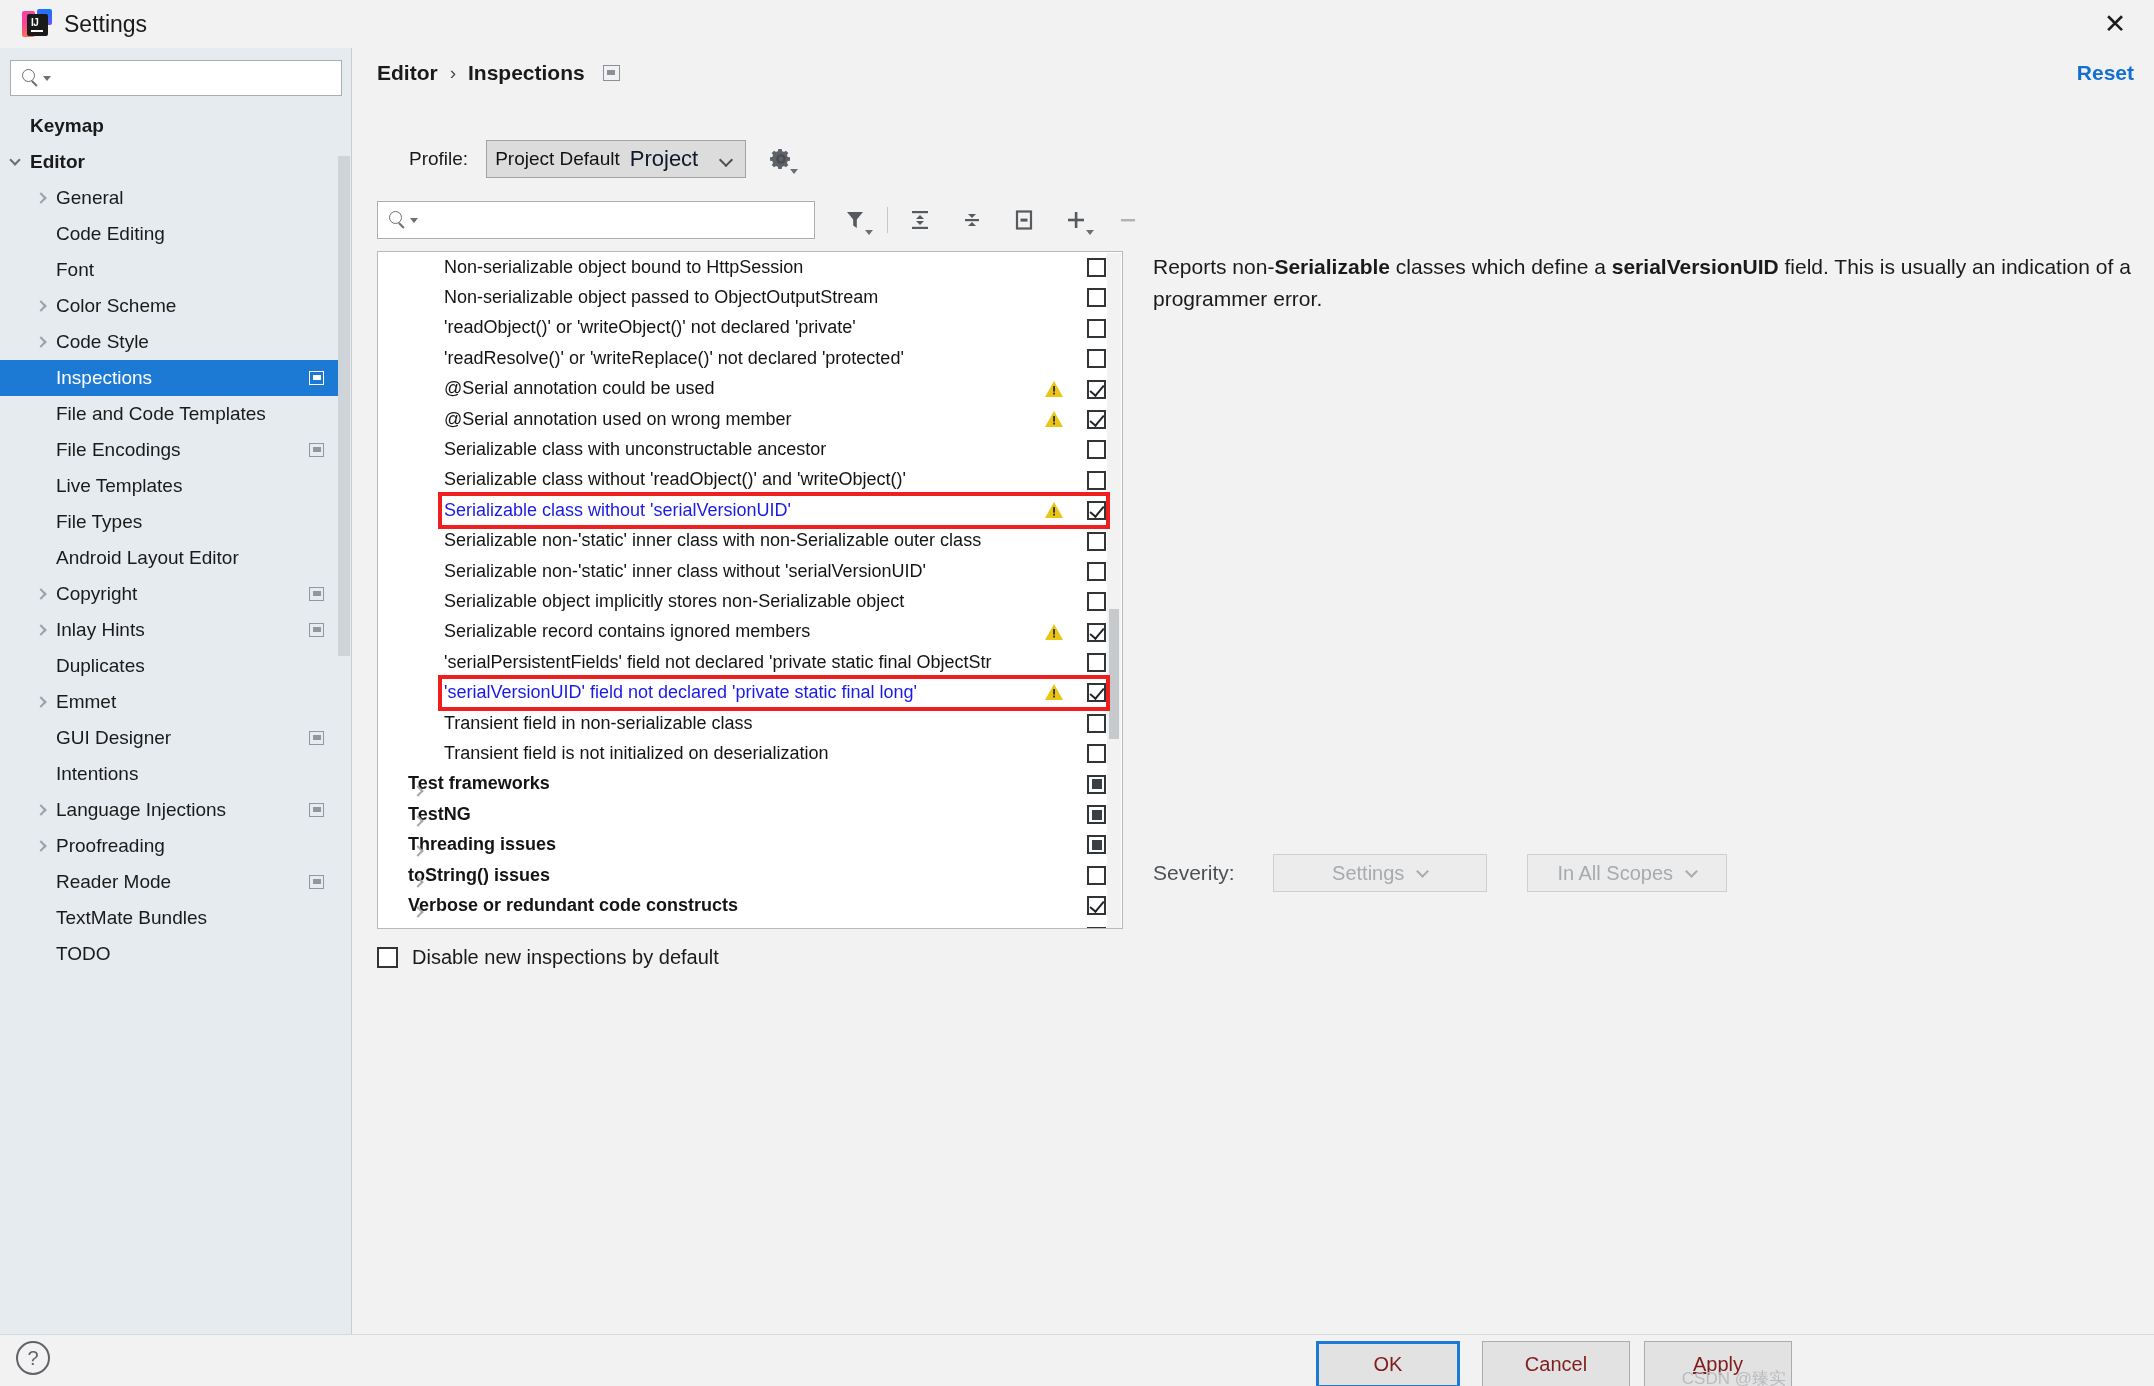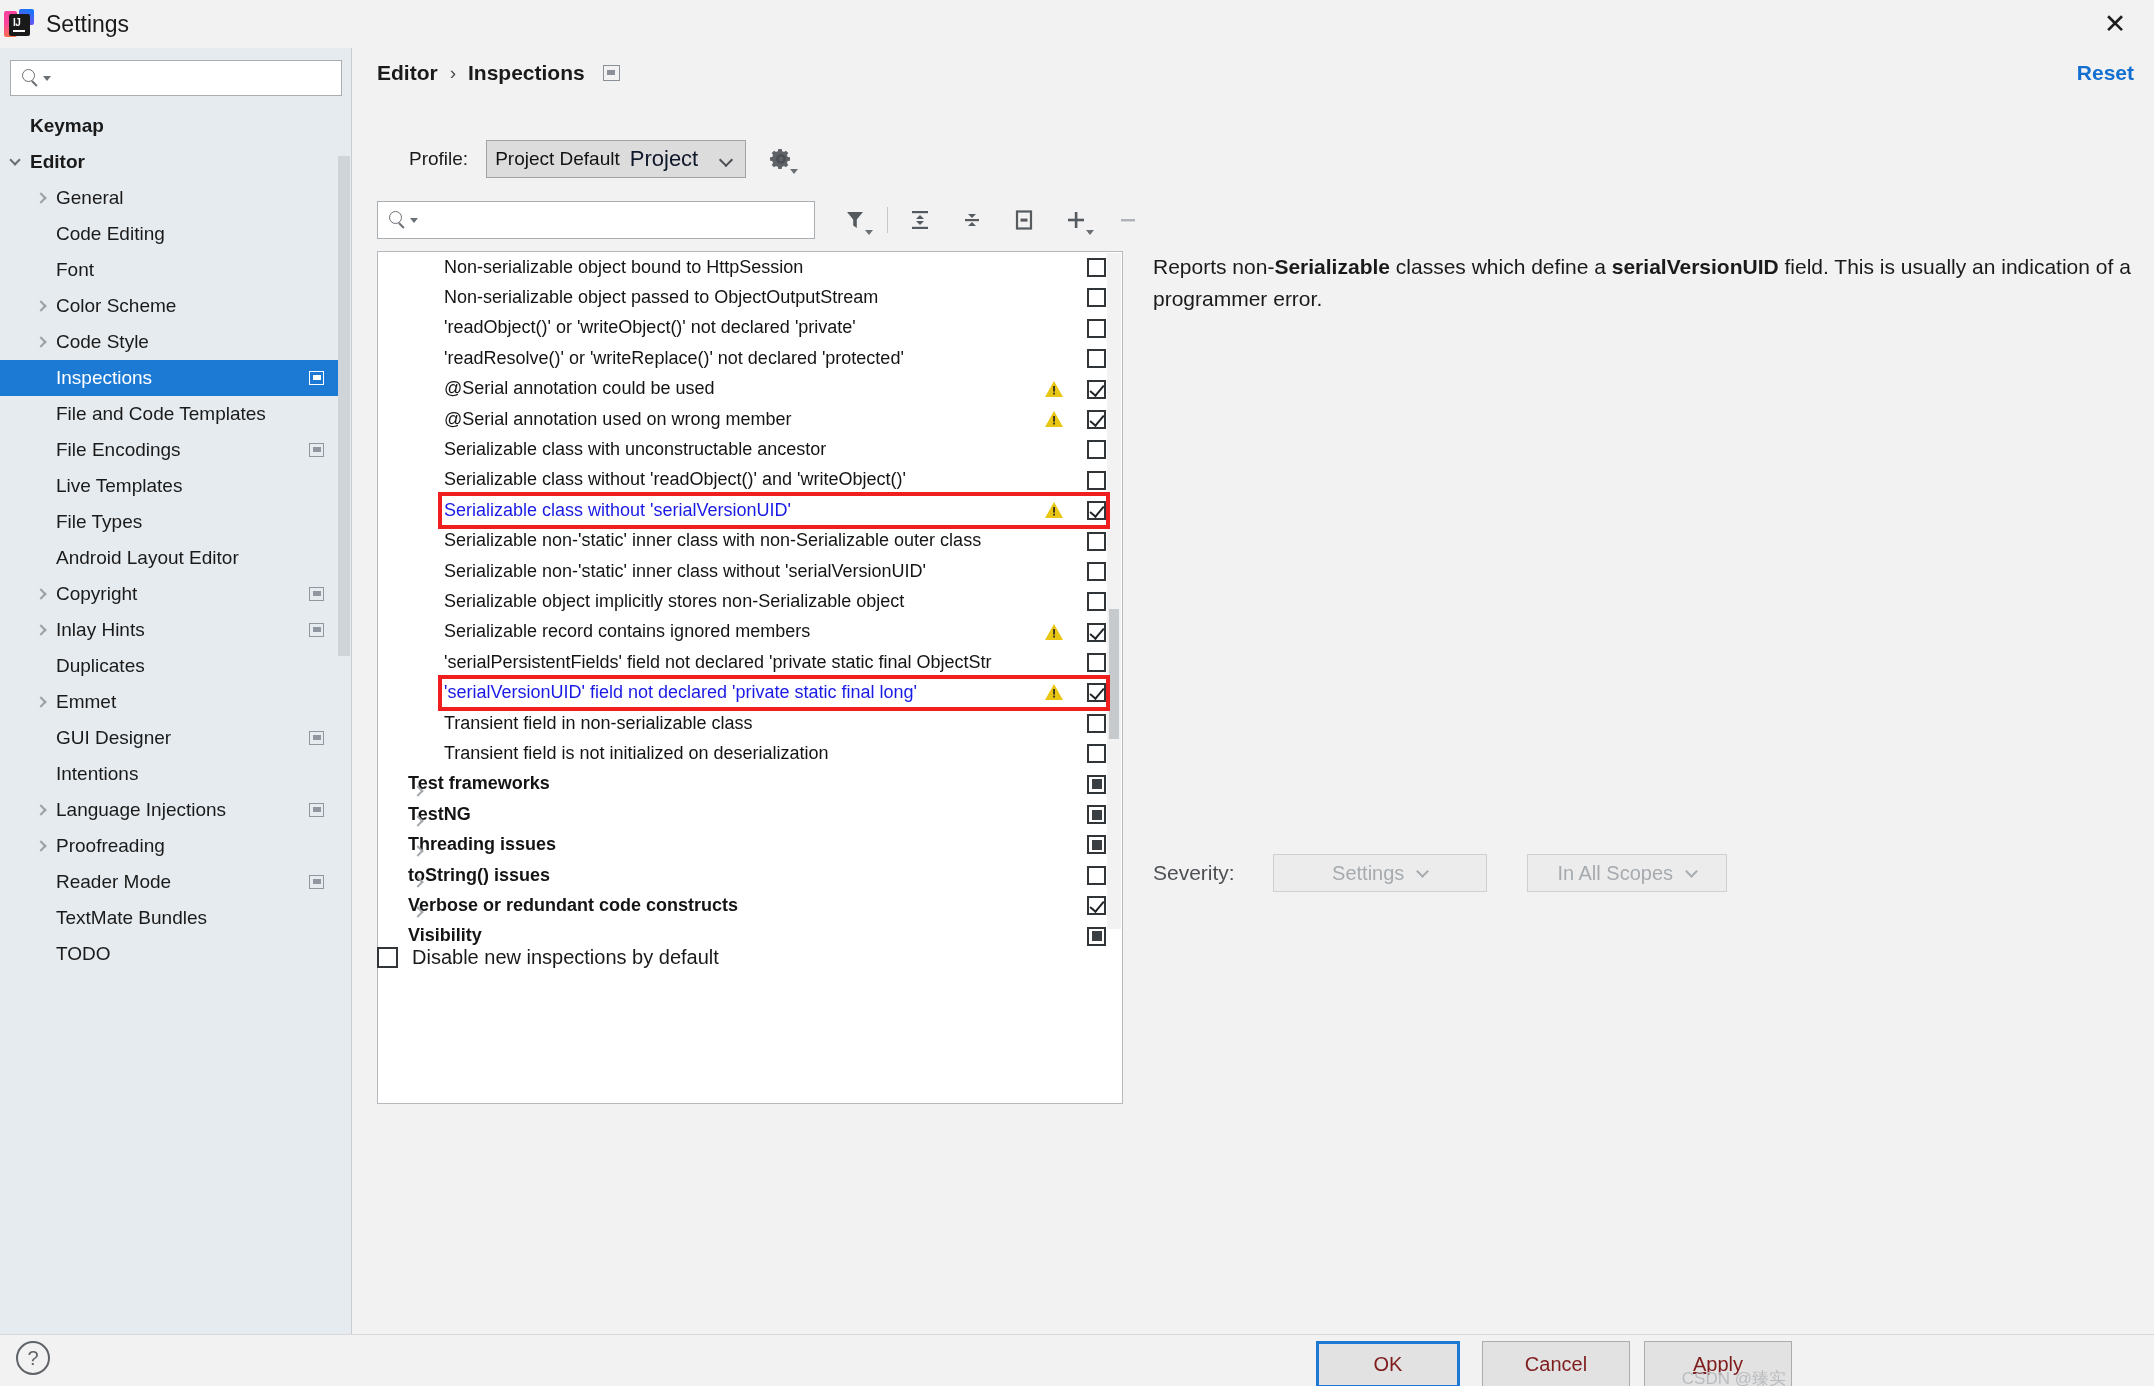--- a/index.html
+++ b/index.html
@@ -11,21 +11,21 @@
     font-family: "Liberation Sans", sans-serif;
   }
 
   
   #titlebar {
     position: absolute; left: 0; top: 0; width: 2154px; height: 48px;
     background: #f2f2f2;
     display: flex; align-items: center;
   }
   #app-logo {
-    width: 30px; height: 30px; margin-left: 4px; margin-right: 12px;
+    width: 30px; height: 30px; margin-left: 22px; margin-right: 12px;
     position: relative; flex: none;
   }
   #app-logo .lg-a { position: absolute; left: 0; top: 2px; width: 13px; height: 26px;
     background: linear-gradient(160deg,#f9429e 0%,#f9429e 40%,#ff7a3d 100%); border-radius: 2px; }
   #app-logo .lg-b { position: absolute; right: 0; top: 0; width: 15px; height: 16px;
     background: linear-gradient(200deg,#087cfa 0%,#8a46f0 100%); border-radius: 2px; }
   #app-logo .lg-c { position: absolute; left: 5px; top: 5px; width: 21px; height: 22px;
     background: #1a1a1a; border-radius: 2px; }
   #app-logo .lg-t { position: absolute; left: 9px; top: 8px; color: #fff;
     font-size: 10px; font-weight: bold; font-family: "Liberation Sans", sans-serif;
@@ -127,21 +127,21 @@
     position: relative;
   }
   #list-search .magnifier { left: 11px; top: 9px; }
   #list-search .tri-down { position: absolute; left: 32px; top: 16px; }
   .tbtn { width: 52px; height: 40px; display: flex; align-items: center; justify-content: center;
     position: relative; cursor: pointer; }
   .tsep { width: 1px; height: 26px; background: #c4c8cc; margin: 0 6px; }
 
   
   #list-panel {
-    position: absolute; left: 24px; top: 203px; width: 746px; height: 853px;
+    position: absolute; left: 24px; top: 203px; width: 746px; height: 678px;
     background: #ffffff; border: 1px solid #b6babe; overflow: hidden;
   }
   .lrow {
     height: 30.4px; display: flex; align-items: center; position: relative;
     font-size: 18px; color: #141414; padding-left: 66px; padding-right: 62px;
     white-space: nowrap;
   }
   .lrow.group { font-weight: bold; padding-left: 30px; }
   .lrow.highlight { color: #1a1ae6; }
   .gchev { position: absolute; left: 36px; top: 10px; }

